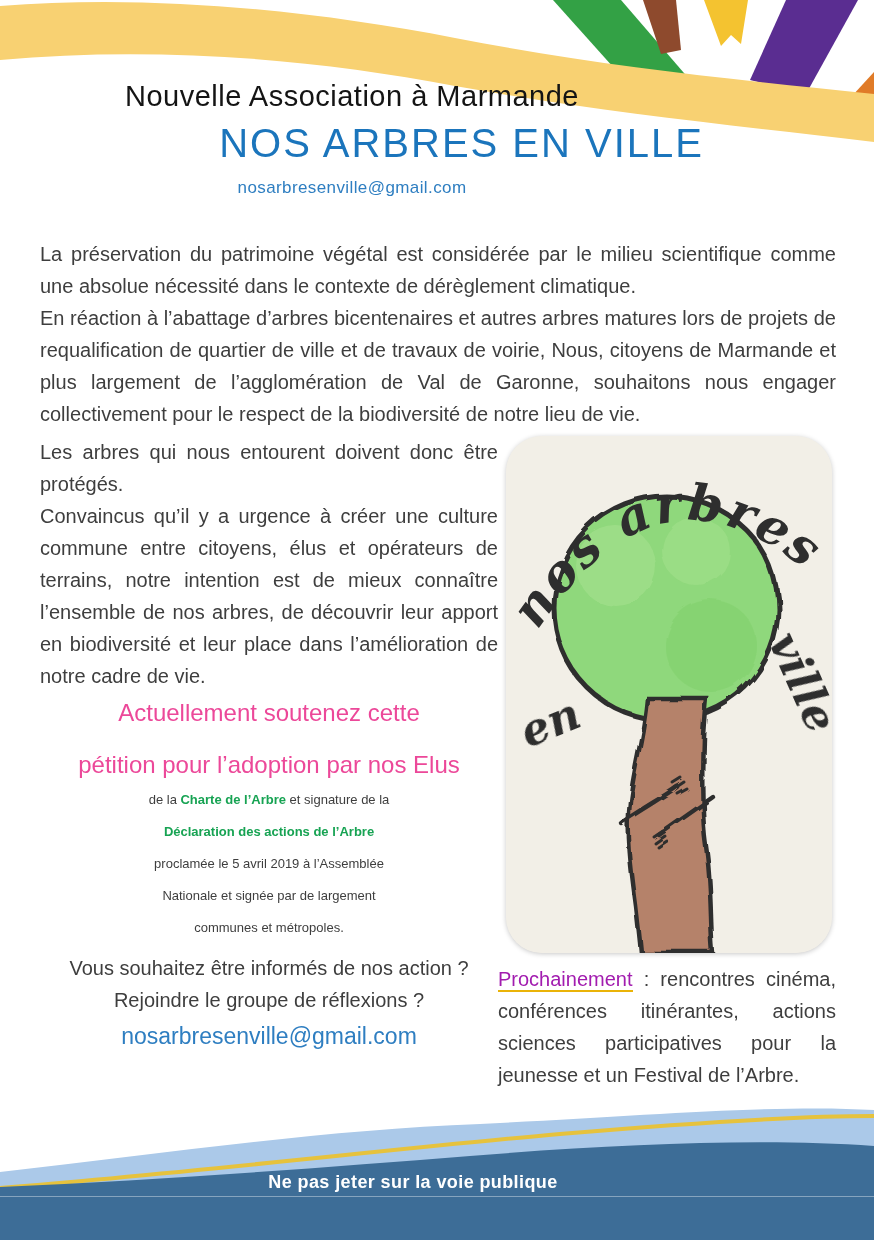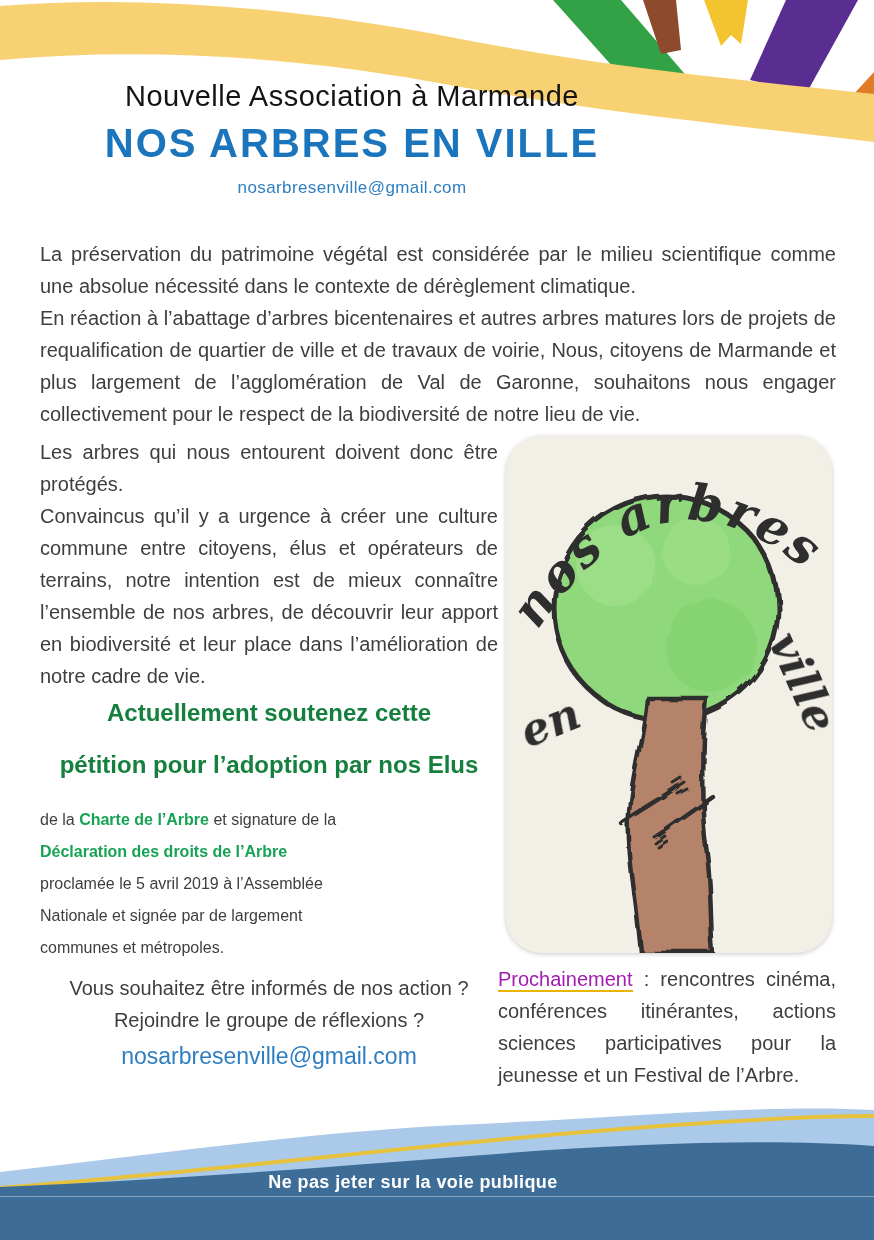--- a/index.html
+++ b/index.html
@@ -6,34 +6,34 @@
   body { background:#888; font-family:"Liberation Sans", sans-serif; }
   .page {
     position:relative; width:874px; height:1240px; margin:0 auto;
     background:#ffffff; overflow:hidden; color:#3e3e3e;
   }
   
   .header-art { position:absolute; top:0; left:0; width:874px; height:230px; }
   
   .header-text { position:absolute; top:80px; left:0; width:704px; text-align:center; }
   .subtitle { font-size:29px; color:#141414; letter-spacing:.5px; }
-  .page-title { margin-top:8px; font-size:40px; font-weight:bold; color:#1B75BC; letter-spacing:2px; }
+  .page-title { margin-top:8px; font-size:40px; font-weight:normal; color:#1B75BC; letter-spacing:2px;text-align:right; }
   .header-email { margin-top:12px; font-size:17px; color:#2E7EC1; letter-spacing:.4px; text-decoration:none; display:inline-block; }
   
   .main { position:absolute; top:238px; left:40px; width:796px; }
   .para { font-size:20px; line-height:32px; text-align:justify; color:#3e3e3e; }
   .para1 { margin-bottom:6px; }
   .cols { display:flex; margin-top:0; }
   .col-left { width:458px; }
   .col-right { width:338px; margin-left:0; }
   .col-left .para { width:458px; }
-  .heading { text-align:center; font-size:24px; line-height:30px; font-weight:bold; color:#15803d; }
+  .heading { text-align:center; font-size:24px; line-height:30px; font-weight:normal; color:#ec4899; }
   .heading1 { margin-top:6px; }
   .heading2 { margin-top:22px; }
-  .petition { margin-top:24px; font-size:16px; line-height:32px; color:#3e3e3e; }
+  .petition { margin-top:4px; font-size:13px; line-height:32px; text-align:center; color:#3e3e3e; }
   .green { color:#17A353; font-weight:bold; }
   .contact { margin-top:8px; text-align:center; font-size:20px; line-height:32px; color:#3e3e3e; }
   .contact-email { display:inline-block; margin-top:2px; font-size:23px; line-height:36px; color:#2E7EC1; text-decoration:none; }
   
   .tree-card { width:326px; height:517px; margin-left:8px; border-radius:36px;
                box-shadow:0 1px 5px rgba(0,0,0,.22); overflow:hidden; background:#F2EFE7; }
   .upcoming { margin-top:10px; font-size:20px; line-height:32px; text-align:justify; color:#3e3e3e; }
   .upcoming-label { font-weight:normal; color:#a21caf; border-bottom:2px solid #eab308; }
   
   .footer-art { position:absolute; left:0; top:1090px; width:874px; height:150px; }
@@ -72,21 +72,21 @@
 
       <div class="col-left">
         <p class="para">Les arbres qui nous entourent doivent donc être protégés.</p>
         <p class="para">Convaincus qu’il y a urgence à créer une culture commune entre citoyens, élus et opérateurs de terrains, notre intention est de mieux connaître l’ensemble de nos arbres, de découvrir leur apport en biodiversité et leur place dans l’amélioration de notre cadre de vie.</p>
 
         <div class="heading heading1">Actuellement soutenez cette</div>
         <div class="heading heading2">pétition pour l’adoption par nos Elus</div>
 
         <div class="petition">
           <div><span>de la </span><span class="green">Charte de l’Arbre</span><span> et  signature de la</span></div>
-          <div><span class="green">Déclaration des droits de l’Arbre</span></div>
+          <div><span class="green">Déclaration des actions de l’Arbre</span></div>
           <div><span>proclamée le 5 avril 2019 à l’Assemblée</span></div>
           <div><span>Nationale  et signée par de largement</span></div>
           <div><span>communes et métropoles.</span></div>
         </div>
 
         <div class="contact">
           <div>Vous souhaitez être informés de nos action ?</div>
           <div>Rejoindre le groupe de réflexions ?</div>
           <a class="contact-email" href="#">nosarbresenville@gmail.com</a>
         </div>

